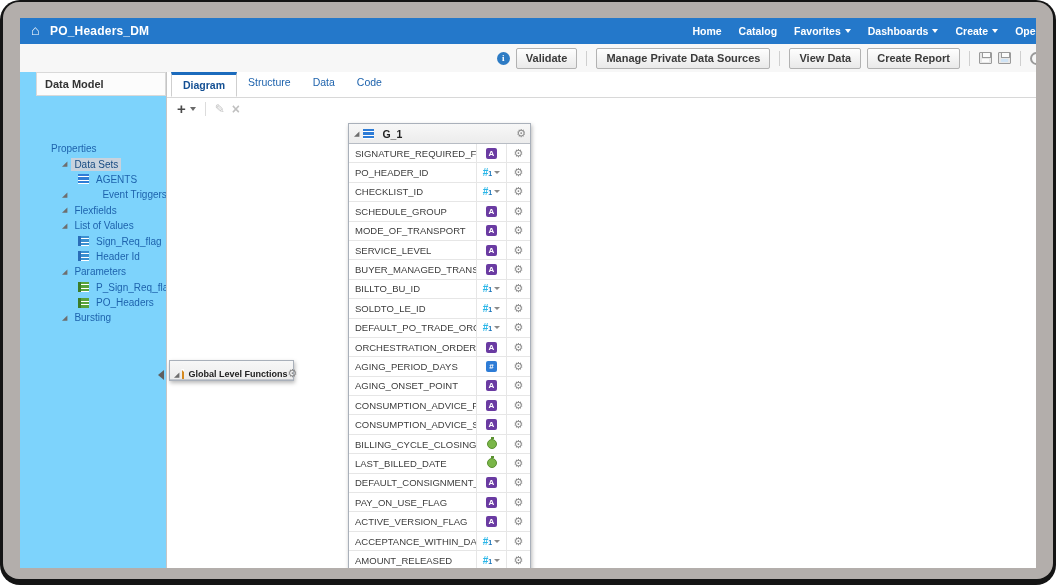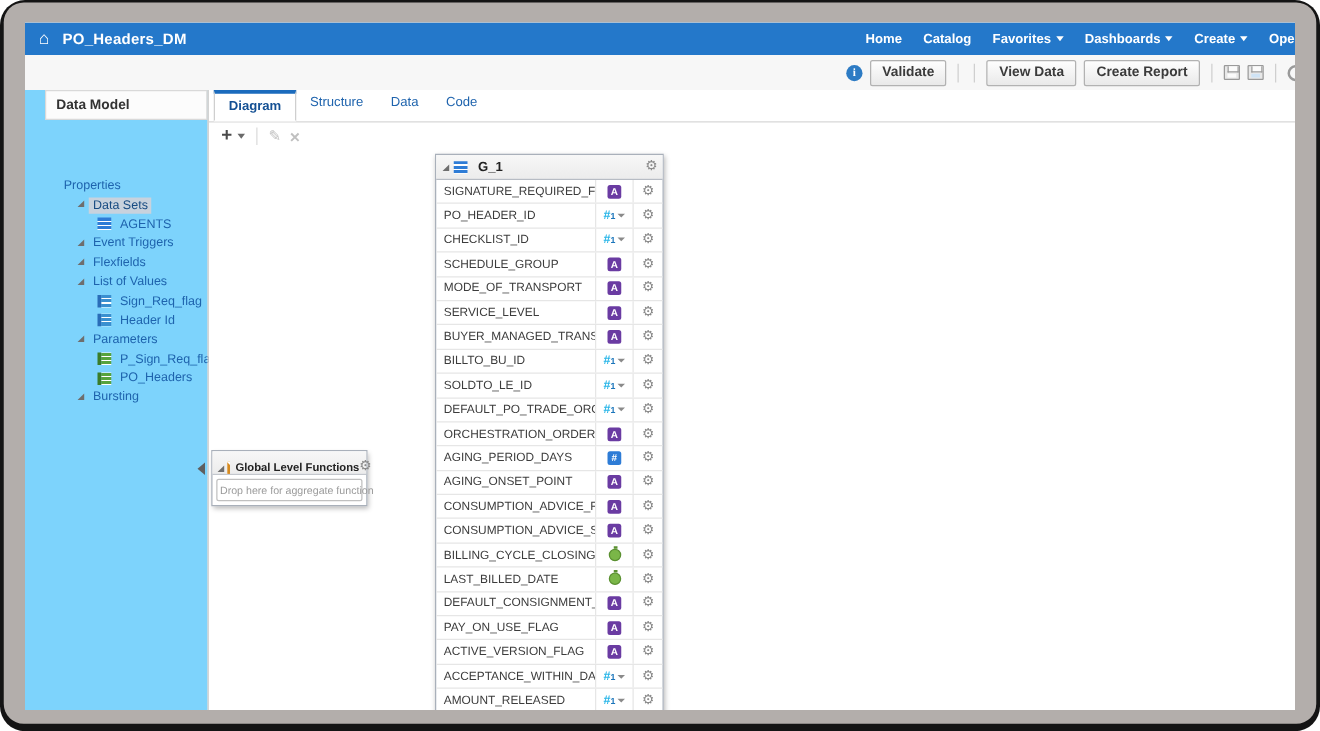--- a/index.html
+++ b/index.html
@@ -126,20 +126,21 @@
           <span class="nav-link">
             <span>Open</span>
           </span>
         </div>
     </div>
 
     <div class="actionbar">
       <span class="info-ico">i</span>
       <button class="btn">Validate</button>
       <span class="tool-sep"></span>
+      <button class="btn">Manage Private Data Sources</button>
       <span class="tool-sep"></span>
       <button class="btn">View Data</button>
       <button class="btn">Create Report</button>
       <span class="tool-sep"></span>
       <span class="floppy"></span>
       <span class="floppy edit"></span>
       <span class="tool-sep"></span>
       <span class="help-circ"></span>
     </div>
 
@@ -152,21 +153,21 @@
               <span class="tree-label">Properties</span>
             </div>
             <div class="tree-row" style="padding-left: 26px;">
               <span class="tri">◢</span>
               <span class="tree-label selected">Data Sets</span>
             </div>
             <div class="tree-row" style="padding-left: 42px;">
               <span class="ds-ico"></span>
               <span class="tree-label">AGENTS</span>
             </div>
-            <div class="tree-row" style="padding-left: 26px;">
+            <div class="tree-row" style="padding-left: 26px; gap: 28px;">
               <span class="tri">◢</span>
               <span class="tree-label">Event Triggers</span>
             </div>
             <div class="tree-row" style="padding-left: 26px;">
               <span class="tri">◢</span>
               <span class="tree-label">Flexfields</span>
             </div>
             <div class="tree-row" style="padding-left: 26px;">
               <span class="tri">◢</span>
               <span class="tree-label">List of Values</span>
@@ -457,23 +458,20 @@
               </div>
           </div>
 
           <div class="glf">
             <div class="glf-header">
               <span class="tri">◢</span>
               <span class="doc-ico"></span>
               <span class="glf-title">Global Level Functions</span>
               <span class="gear">⚙</span>
             </div>
-            <div class="glf-body">
-              <div class="glf-drop">Drop here for aggregate function</div>
-            </div>
           </div>
 
         </div>
       </div>
     </div>
 
   </div>
 </div>
 
 </body></html>

